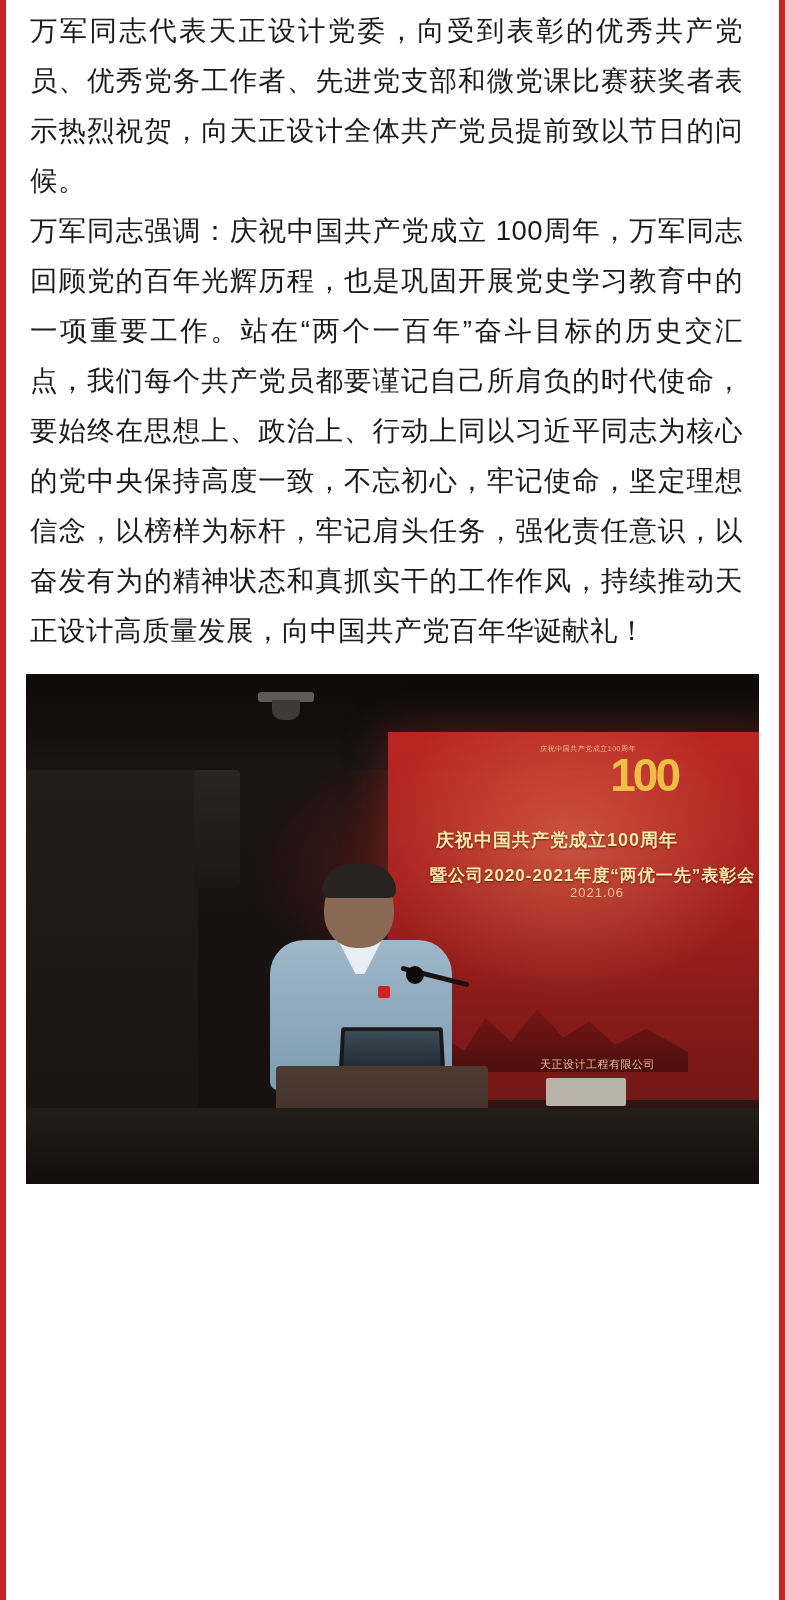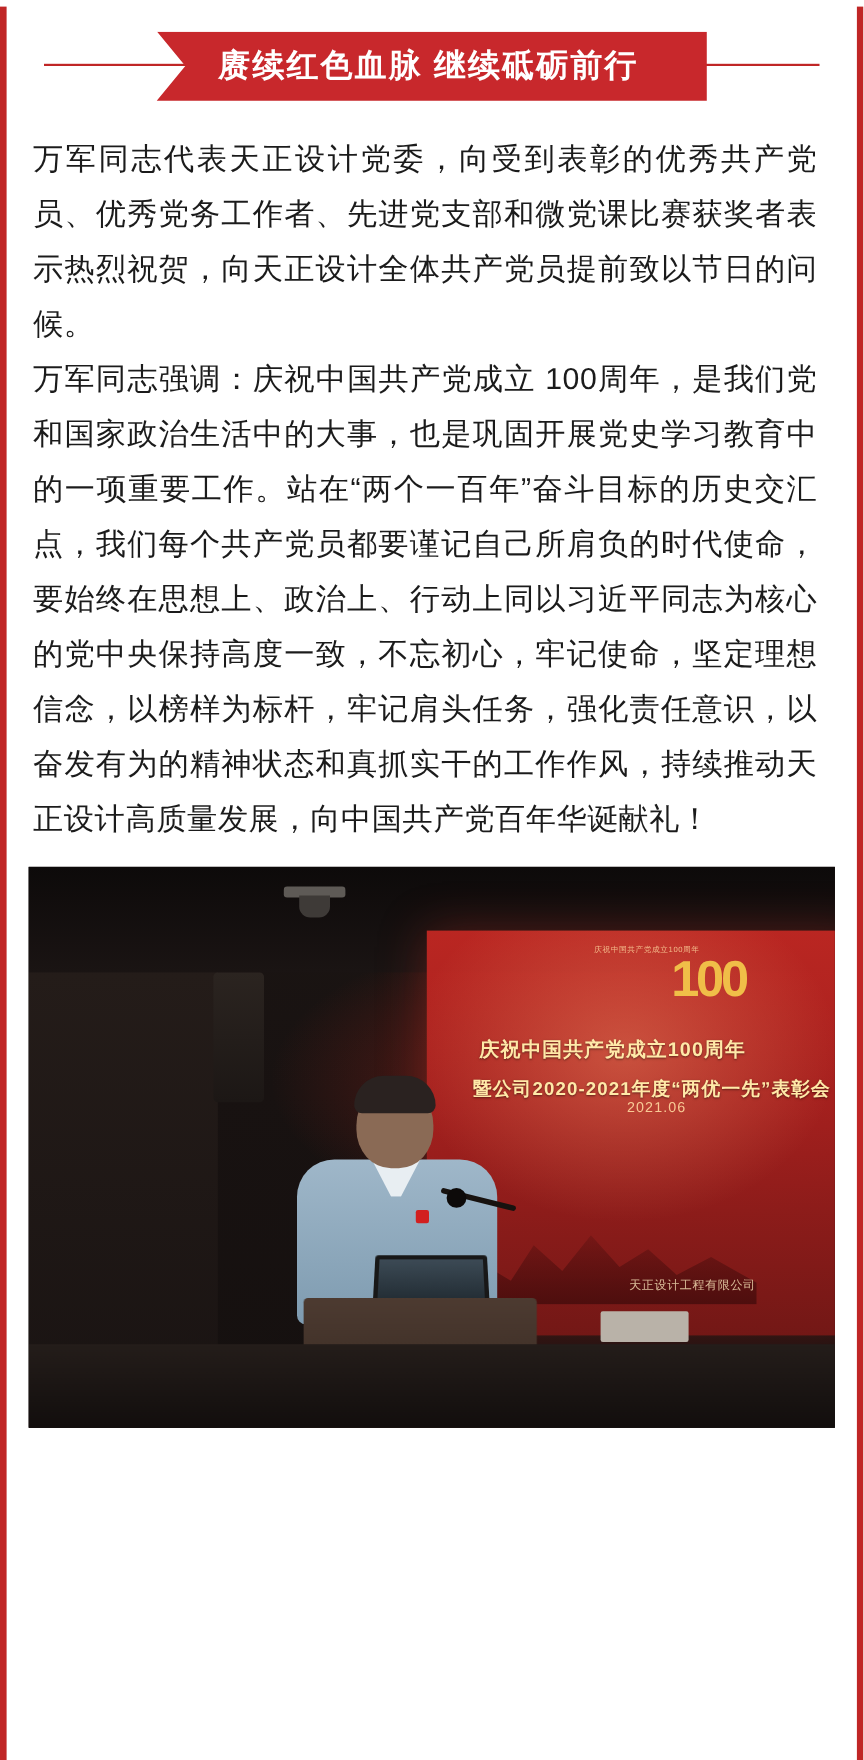--- a/index.html
+++ b/index.html
@@ -131,22 +131,22 @@
   .ph-title2 {
     position: absolute; left: 42px; top: 132px;
     font-size: 17px; color: #ffe9a8; font-weight: bold; letter-spacing: 1px;
     text-shadow: 0 1px 2px rgba(0,0,0,.5);
   }
   .ph-date {
     position: absolute; left: 182px; top: 153px;
     font-size: 13px; color: #ffd9a0; letter-spacing: 1px; opacity: .9;
   }
   .ph-logo {
-    position: absolute; left: 152px; bottom: 38px;
-    font-size: 11px; color: #f0d9b0; opacity: .85; letter-spacing: .5px; margin-left: 32px;
+    position: absolute; left: 152px; bottom: 28px;
+    font-size: 11px; color: #f0d9b0; opacity: .85; letter-spacing: .5px;
   }
   .ph-silhouette {
     position: absolute; left: 40px; bottom: 28px; width: 260px; height: 90px;
     background: linear-gradient(180deg, rgba(90,18,16,.0), rgba(70,12,12,.85));
     clip-path: polygon(0 100%, 6% 62%, 14% 76%, 22% 40%, 32% 66%, 42% 30%, 52% 62%, 62% 44%, 72% 70%, 84% 52%, 100% 78%, 100% 100%);
   }
   
   .ph-person-head {
     position: absolute; left: 298px; top: 196px; width: 70px; height: 78px;
     background: #8a6a55; border-radius: 50% 50% 45% 45%;
@@ -206,30 +206,24 @@
     position: absolute; left: 0; bottom: 0; width: 100%; height: 76px;
     background: linear-gradient(180deg,#241d1a,#120e0d);
   }
   .bottom-spacer { height: 8px; }
 </style>
 </head>
 <body>
 
 <div class="page">
 
-  <div class="banner-wrap">
-    <div class="banner-line"></div>
-    <div class="ribbon">
-      <span class="ribbon-inner">赓续红色血脉 继续砥砺前行</span>
-    </div>
-  </div>
 
   <div class="content">
     <p class="para">万军同志代表天正设计党委，向受到表彰的优秀共产党员、优秀党务工作者、先进党支部和微党课比赛获奖者表示热烈祝贺，向天正设计全体共产党员提前致以节日的问候。</p>
-    <p class="para">万军同志强调：庆祝中国共产党成立 100周年，是我们党和国家政治生活中的大事，也是巩固开展党史学习教育中的一项重要工作。站在“两个一百年”奋斗目标的历史交汇点，我们每个共产党员都要谨记自己所肩负的时代使命，要始终在思想上、政治上、行动上同以习近平同志为核心的党中央保持高度一致，不忘初心，牢记使命，坚定理想信念，以榜样为标杆，牢记肩头任务，强化责任意识，以奋发有为的精神状态和真抓实干的工作作风，持续推动天正设计高质量发展，向中国共产党百年华诞献礼！</p>
+    <p class="para">万军同志强调：庆祝中国共产党成立 100周年，万军同志回顾党的百年光辉历程，也是巩固开展党史学习教育中的一项重要工作。站在“两个一百年”奋斗目标的历史交汇点，我们每个共产党员都要谨记自己所肩负的时代使命，要始终在思想上、政治上、行动上同以习近平同志为核心的党中央保持高度一致，不忘初心，牢记使命，坚定理想信念，以榜样为标杆，牢记肩头任务，强化责任意识，以奋发有为的精神状态和真抓实干的工作作风，持续推动天正设计高质量发展，向中国共产党百年华诞献礼！</p>
   </div>
 
   <div class="photo-wrap">
     <div class="photo">
       <div class="ph-ceiling"></div>
       <div class="ph-wall-left"></div>
       <div class="ph-lamp"></div>
       <div class="ph-lamp2"></div>
       <div class="ph-speaker"></div>
 

